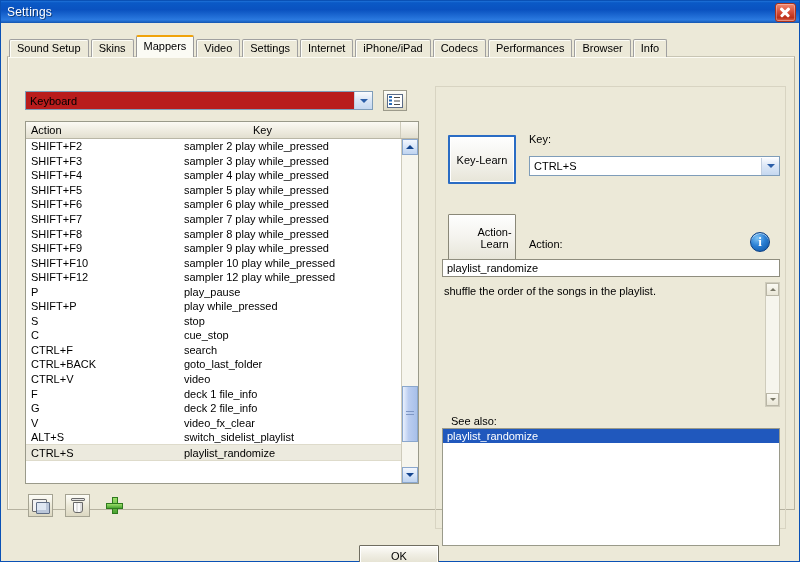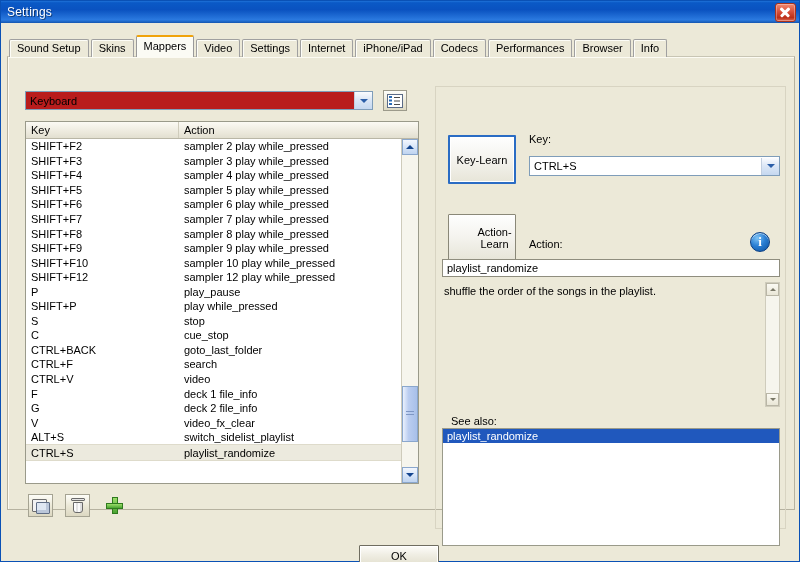--- a/index.html
+++ b/index.html
@@ -529,22 +529,22 @@
             <span class="caret-down"></span>
           </span>
       </div>
 
       <div class="listbtn">
         <span class="listbtn-glyph"></span>
       </div>
 
       <div class="listview">
         <div class="lv-header">
+          <div class="col col-action">Action</div>
           <div class="col col-key">Key</div>
-          <div class="col col-action">Action</div>
         </div>
         <div class="lv-body" id="lvbody">
           <div class="lv-row">
               <div class="c1">SHIFT+F2</div>
               <div class="c2">sampler 2 play while_pressed</div>
             </div>
             <div class="lv-row">
               <div class="c1">SHIFT+F3</div>
               <div class="c2">sampler 3 play while_pressed</div>
             </div>
@@ -590,26 +590,26 @@
             </div>
             <div class="lv-row">
               <div class="c1">S</div>
               <div class="c2">stop</div>
             </div>
             <div class="lv-row">
               <div class="c1">C</div>
               <div class="c2">cue_stop</div>
             </div>
             <div class="lv-row">
+              <div class="c1">CTRL+F</div>
+              <div class="c2">search</div>
+            </div>
+            <div class="lv-row">
               <div class="c1">CTRL+BACK</div>
               <div class="c2">goto_last_folder</div>
-            </div>
-            <div class="lv-row">
-              <div class="c1">CTRL+F</div>
-              <div class="c2">search</div>
             </div>
             <div class="lv-row">
               <div class="c1">CTRL+V</div>
               <div class="c2">video</div>
             </div>
             <div class="lv-row">
               <div class="c1">F</div>
               <div class="c2">deck 1 file_info</div>
             </div>
             <div class="lv-row">

